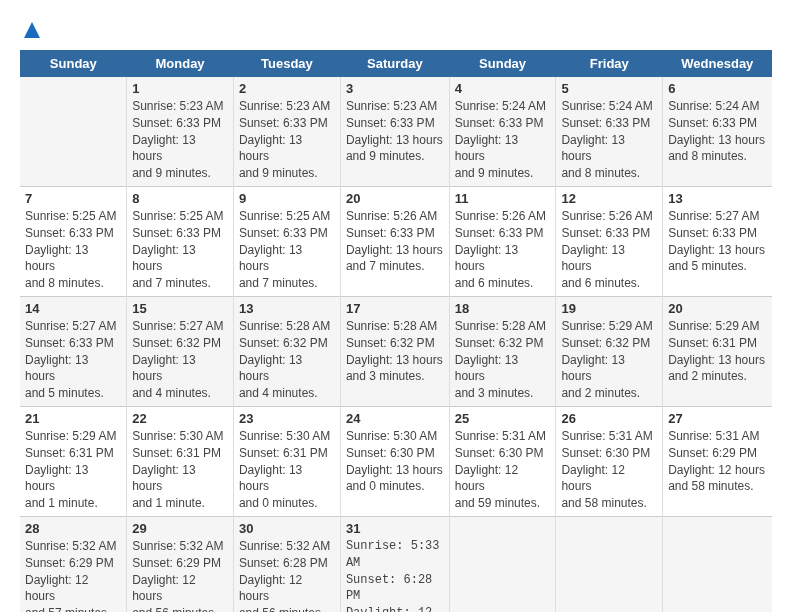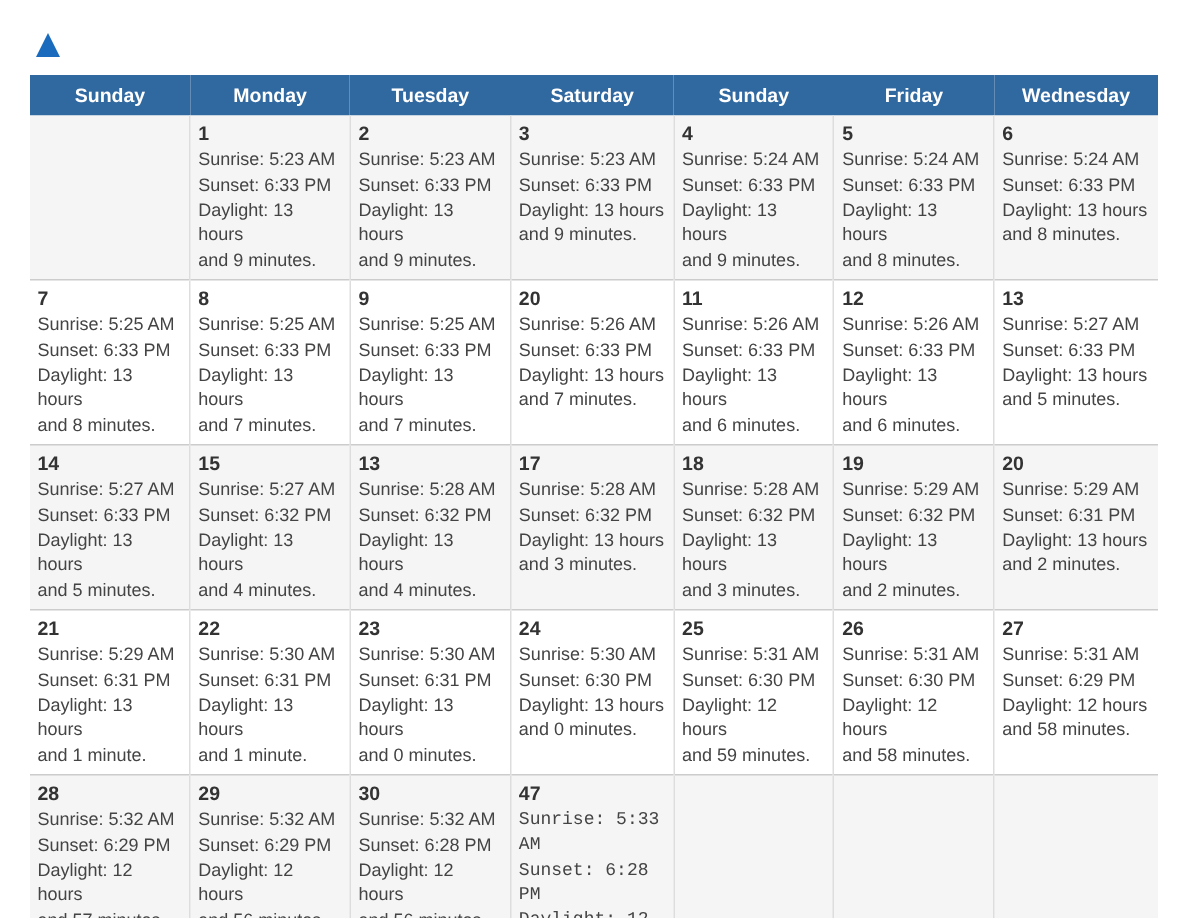--- a/index.html
+++ b/index.html
@@ -341,21 +341,21 @@
 and 56 minutes.</div>
         </td>
         <td>
           <span class="day-num">30</span>
           <div class="day-info" style="white-space: pre-line;">Sunrise: 5:32 AM
 Sunset: 6:28 PM
 Daylight: 12 hours
 and 56 minutes.</div>
         </td>
         <td>
-          <span class="day-num">47</span>
+          <span class="day-num">31</span>
           <div class="day-info" style="white-space: pre-line; font-family: Liberation Mono, monospace;">Sunrise: 5:33 AM
 Sunset: 6:28 PM
 Daylight: 12 hours
 and 55 minutes.</div>
         </td>
         <td></td>
         <td></td>
         <td></td>
       </tr>
     </tbody>

